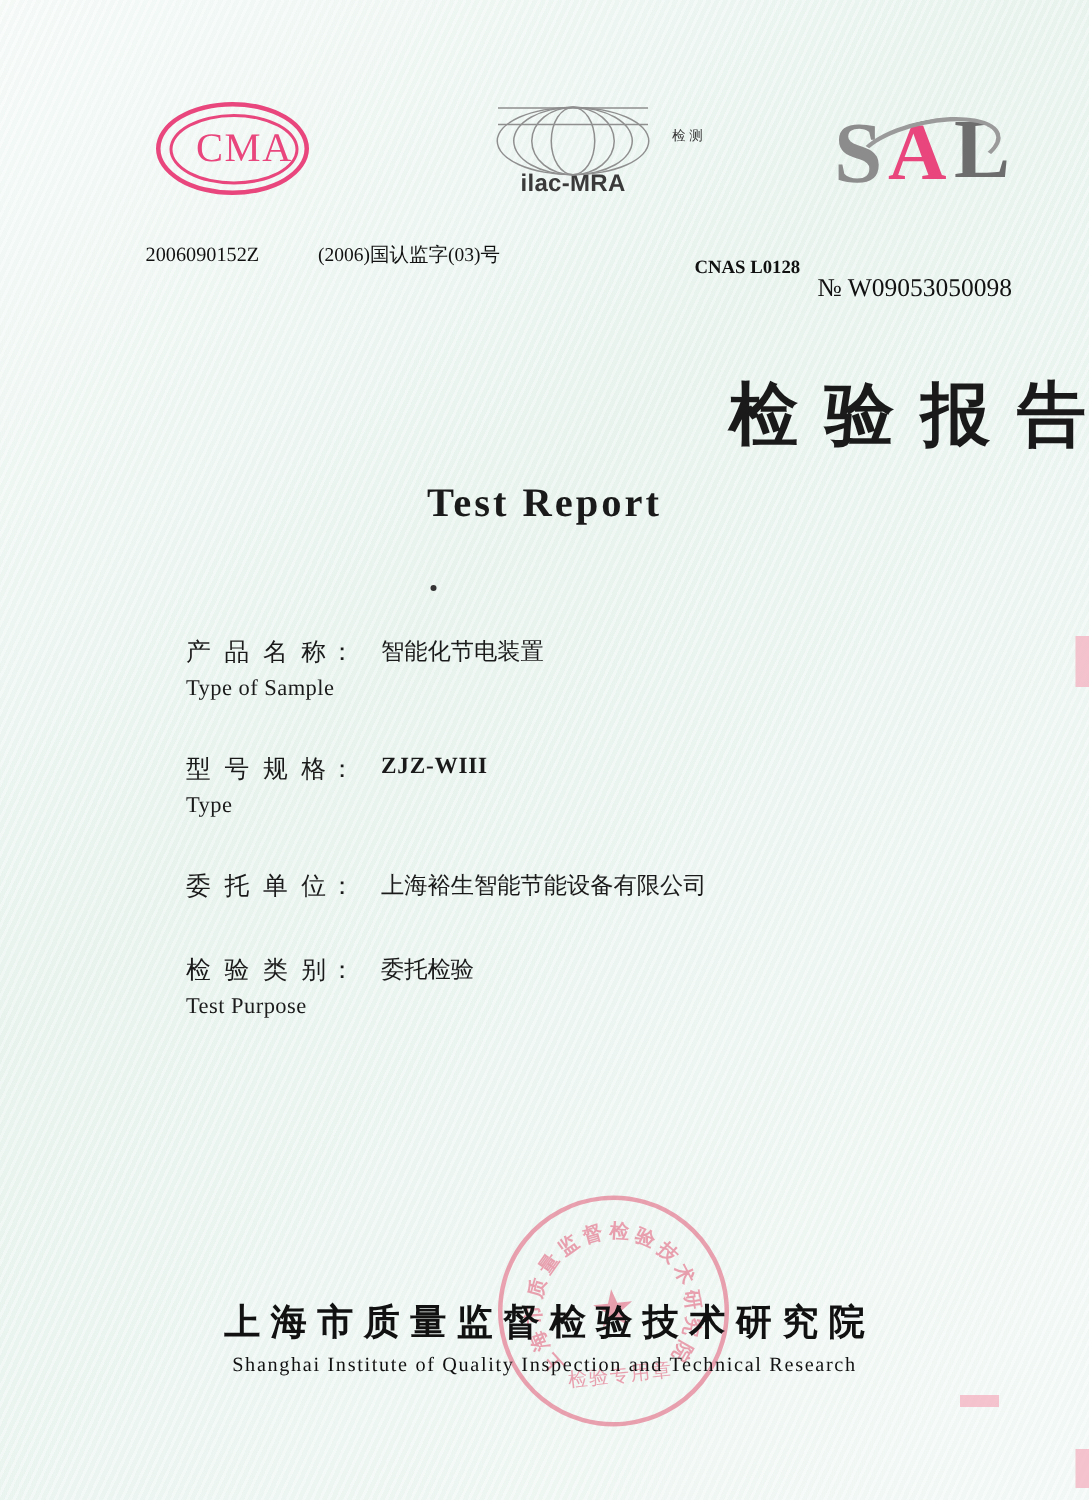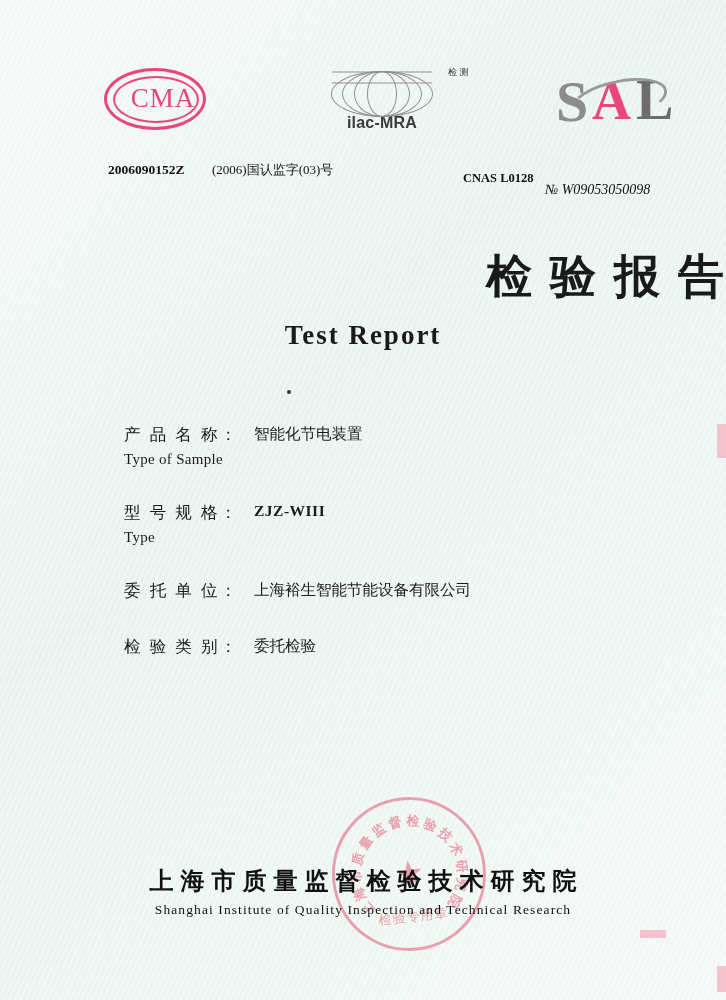--- a/index.html
+++ b/index.html
@@ -133,21 +133,21 @@
     font-family: "Liberation Sans", sans-serif;
     font-weight: 700;
     font-size: 21px;
     color: #3a4f8a;
     letter-spacing: 0.5px;
   }
   .cnas-sub {
     font-family: "Liberation Sans", sans-serif;
     font-size: 9px;
     color: #333;
-    margin-top: 2px;
+    margin-top: 20px;
   }
   
   .sal { left: 556px; top: 10px; }
   .sal-mark {
     width: 116px; height: 56px;
     position: relative;
   }
   .sal-s, .sal-a, .sal-l {
     position: absolute;
     font-family: "Liberation Serif", serif;
@@ -168,24 +168,24 @@
     transform: rotate(-12deg);
   }
   
   .code {
     position: absolute;
     font-family: "Liberation Serif", serif;
     font-size: 13px;
     color: #111;
     white-space: nowrap;
   }
-  .code-cma { left: 108px; top: 162px; font-weight: 700; font-size: 13.5px; }
+  .code-cma { left: 97px; top: 162px; font-weight: 400; font-size: 13.5px; }
   .code-cal { left: 212px; top: 161px; font-size: 13px; }
   .code-cnas { left: 463px; top: 171px; font-weight: 700; font-size: 12.5px; }
-  .code-sal { left: 545px; top: 182px; font-size: 14px; font-style: italic; }
+  .code-sal { left: 545px; top: 182px; font-size: 17px; }
 
   
   .title-cn {
     position: absolute;
     top: 246px;
     left: 0;
     width: 726px;
     text-align: right;
     font-family: "Liberation Serif", serif;
     font-weight: 700;
@@ -407,20 +407,21 @@
       <span class="f-cn">型 号 规 格：</span><span class="f-val bold">ZJZ-WIII</span>
       <div class="f-en">Type</div>
     </div>
 
     <div class="field">
       <span class="f-cn">委 托 单 位：</span><span class="f-val">上海裕生智能节能设备有限公司</span>
     </div>
 
     <div class="field">
       <span class="f-cn">检 验 类 别：</span><span class="f-val">委托检验</span>
+      <div class="f-en">Test Purpose</div>
     </div>
 
   </div>
 
   <div class="stamp">
     <div class="stamp-inner"></div>
     <div class="stamp-star">★</div>
     <div class="stamp-text">
         <span style="transform: rotate(-126deg) translate(0px, -56px) rotate(0deg) translate(-6px, -6px);">上</span>
         <span style="transform: rotate(-106.615deg) translate(0px, -56px) rotate(0deg) translate(-6px, -6px);">海</span>

